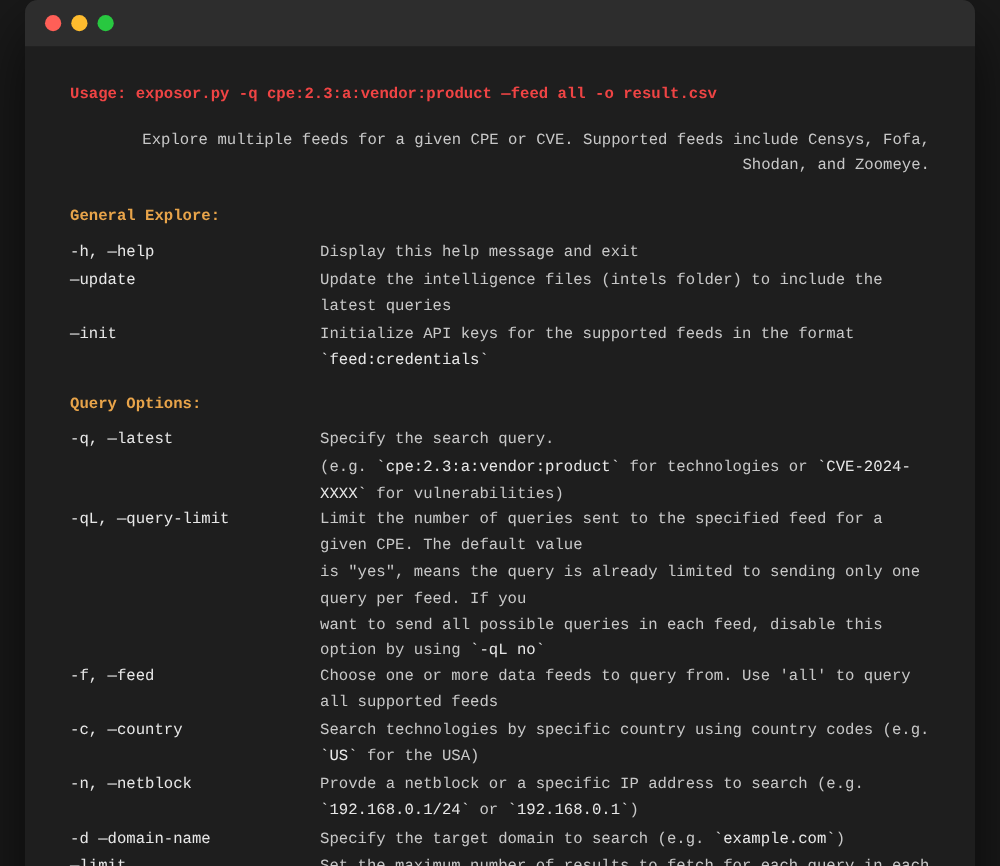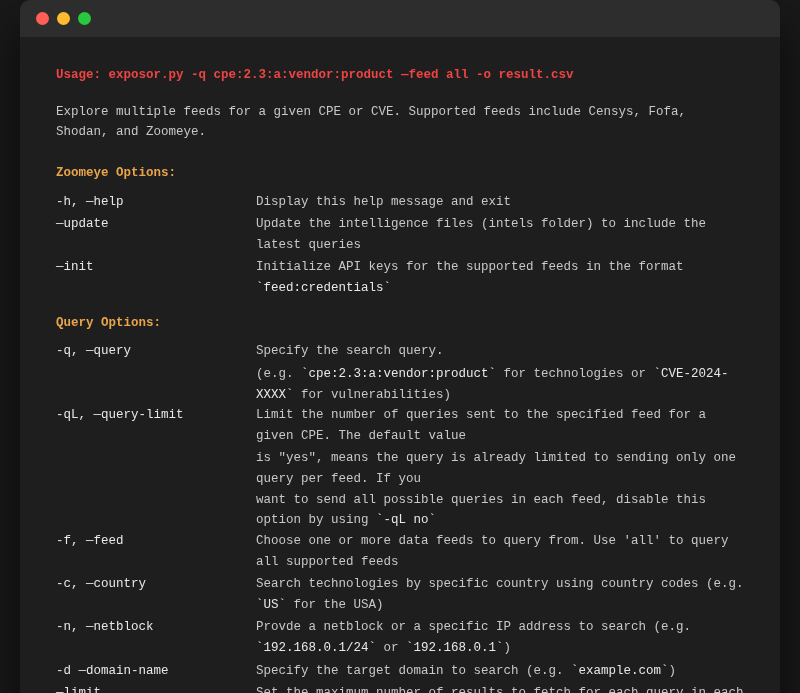--- a/index.html
+++ b/index.html
@@ -47,20 +47,21 @@
 
     .usage-line {
       color: #ef4444;
       margin-bottom: 16px;
       font-weight: bold;
     }
 
     .description-line {
       color: #c8c8c8;
       margin-bottom: 20px;
+      text-align: right;
     }
 
     .section-header {
       color: #e8a44a;
       margin-bottom: 8px;
       margin-top: 4px;
       font-weight: bold;
     }
 
     .option-row {
@@ -102,39 +103,39 @@
     <div class="dot dot-red"></div>
     <div class="dot dot-yellow"></div>
     <div class="dot dot-green"></div>
   </div>
   <div class="terminal-content">
 
     <div class="usage-line">Usage: exposor.py -q cpe:2.3:a:vendor:product —feed all -o result.csv</div>
 
     <div class="description-line">Explore multiple feeds for a given CPE or CVE. Supported feeds include Censys, Fofa, Shodan, and Zoomeye.</div>
 
-    <div class="section-header">Zoomeye Options:</div>
+    <div class="section-header">General Explore:</div>
 
     <div class="option-row">
       <span class="opt-name">-h, —help            </span>
       <span class="opt-desc">Display this help message and exit</span>
     </div>
     <div class="option-row">
       <span class="opt-name">—update              </span>
       <span class="opt-desc">Update the intelligence files (intels folder) to include the latest queries</span>
     </div>
     <div class="option-row">
       <span class="opt-name">—init                </span>
       <span class="opt-desc">Initialize API keys for the supported feeds in the format <span class="backtick">`feed:credentials`</span></span>
     </div>
 
     <div class="section-header section-gap">Query Options:</div>
 
     <div class="option-row">
-      <span class="opt-name">-q, —query           </span>
+      <span class="opt-name">-q, —latest           </span>
       <span class="opt-desc">Specify the search query.</span>
     </div>
     <div class="option-row multiline-cont">
       <span class="opt-name">                     </span>
       <span class="opt-desc">(e.g. <span class="backtick">`cpe:2.3:a:vendor:product`</span> for technologies or <span class="backtick">`CVE-2024-XXXX`</span> for vulnerabilities)</span>
     </div>
 
     <div class="option-row">
       <span class="opt-name">-qL, —query-limit    </span>
       <span class="opt-desc">Limit the number of queries sent to the specified feed for a given CPE. The default value</span>

